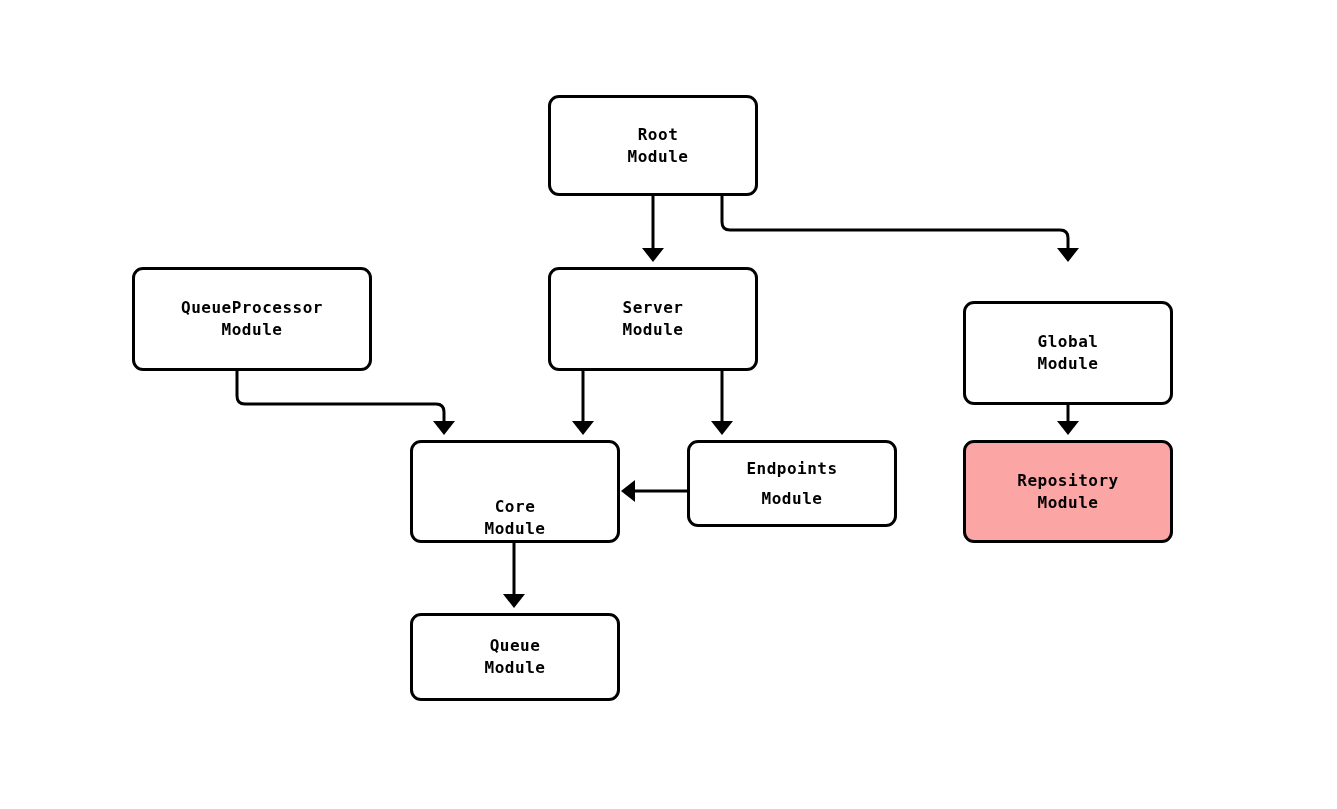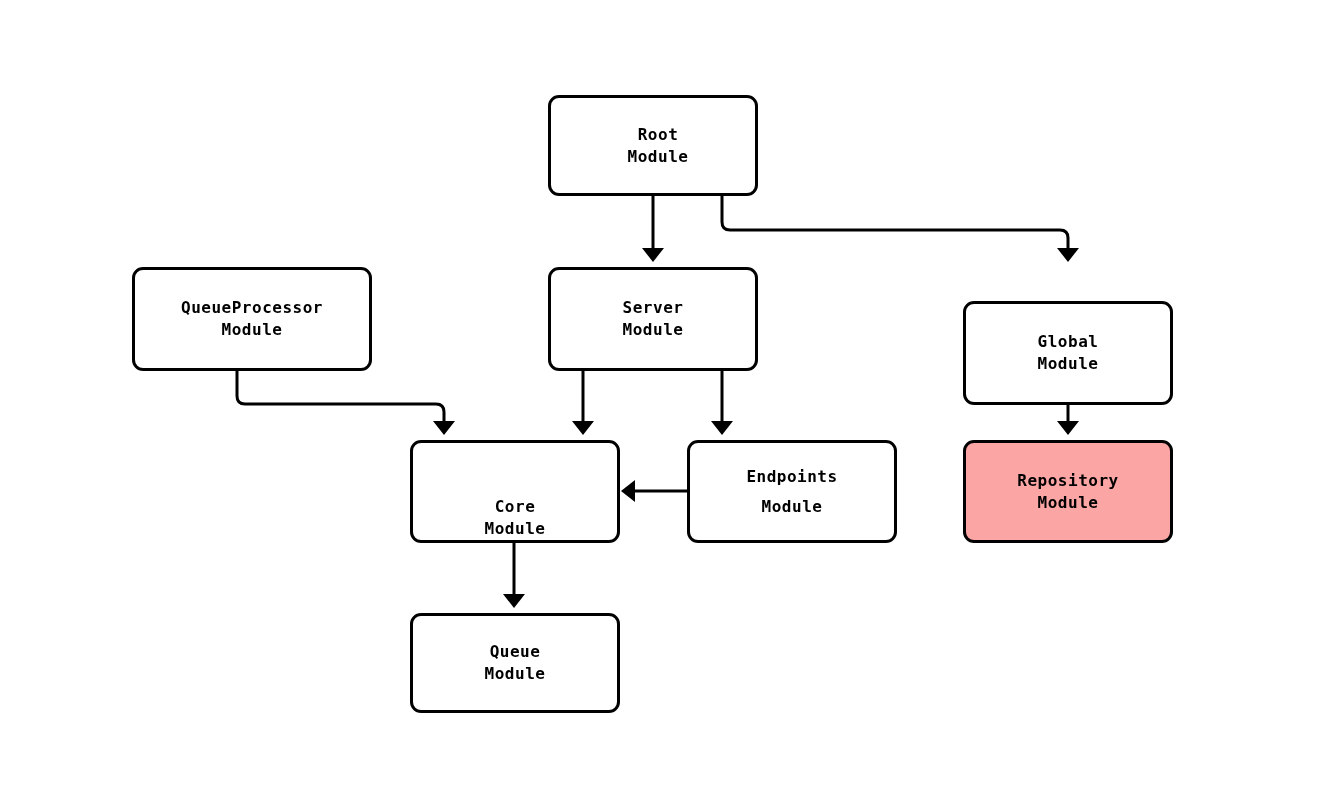--- a/index.html
+++ b/index.html
@@ -98,27 +98,27 @@
         <div class="node-line">Module</div>
       </div>
       <div class="node" style="left: 963px; top: 267px; width: 210px; height: 104px; background: rgb(255, 255, 255); border-color: rgb(0, 0, 0); margin-top: 34px;">
         <div class="node-line">Global</div>
         <div class="node-line">Module</div>
       </div>
       <div class="node" style="left: 410px; top: 440px; width: 210px; height: 103px; background: rgb(255, 255, 255); border-color: rgb(0, 0, 0); justify-content: flex-end;">
         <div class="node-line">Core</div>
         <div class="node-line">Module</div>
       </div>
-      <div class="node" style="left: 687px; top: 440px; width: 210px; height: 103px; background: rgb(255, 255, 255); border-color: rgb(0, 0, 0); gap: 8px;">
+      <div class="node" style="left: 687px; top: 440px; width: 210px; height: 87px; background: rgb(255, 255, 255); border-color: rgb(0, 0, 0); gap: 8px;">
         <div class="node-line">Endpoints</div>
         <div class="node-line">Module</div>
       </div>
       <div class="node" style="left: 963px; top: 440px; width: 210px; height: 103px; background: #fca5a5; border-color: rgb(0, 0, 0);">
         <div class="node-line">Repository</div>
         <div class="node-line">Module</div>
       </div>
-      <div class="node" style="left: 410px; top: 613px; width: 210px; height: 100px; background: rgb(255, 255, 255); border-color: rgb(0, 0, 0);">
+      <div class="node" style="left: 410px; top: 613px; width: 210px; height: 88px; background: rgb(255, 255, 255); border-color: rgb(0, 0, 0);">
         <div class="node-line">Queue</div>
         <div class="node-line">Module</div>
       </div>
     </div>
 
 </div>
 
 </body></html>

